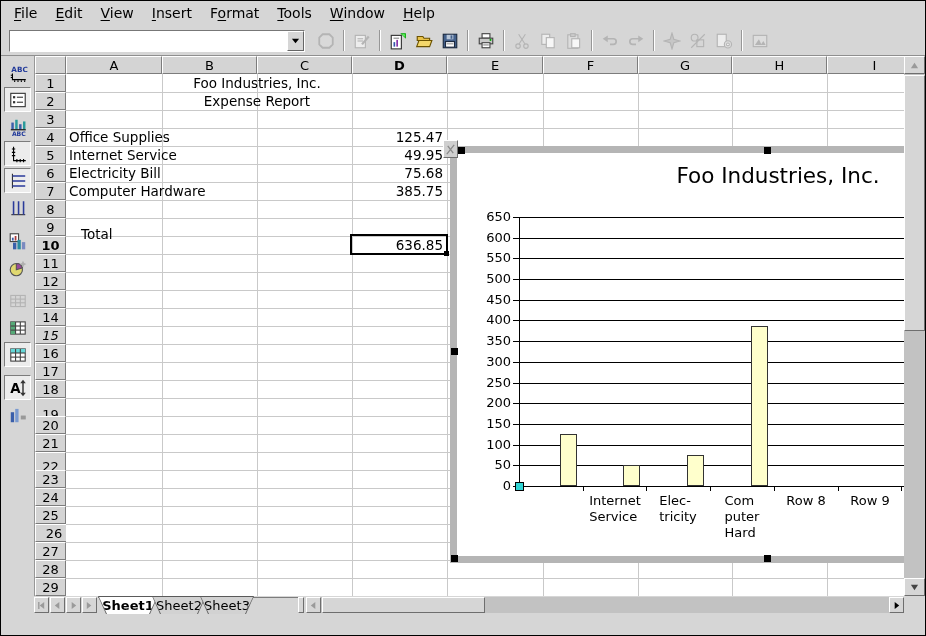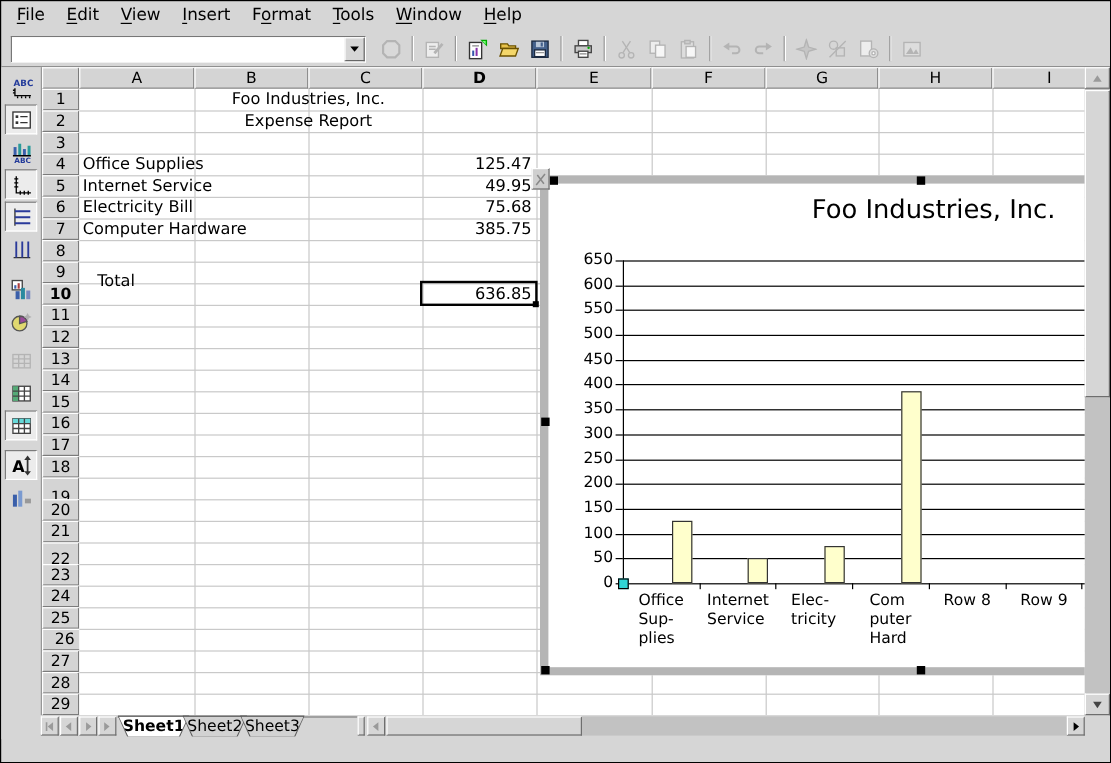--- a/index.html
+++ b/index.html
@@ -355,21 +355,21 @@
         <div class="header" style="left: 0px; top: 90px; width: 31px; height: 18px;">5</div>
         <div class="header" style="left: 0px; top: 108px; width: 31px; height: 18px;">6</div>
         <div class="header" style="left: 0px; top: 126px; width: 31px; height: 18px;">7</div>
         <div class="header" style="left: 0px; top: 144px; width: 31px; height: 18px;">8</div>
         <div class="header" style="left: 0px; top: 162px; width: 31px; height: 18px;">9</div>
         <div class="header sel" style="left: 0px; top: 180px; width: 31px; height: 18px;">10</div>
         <div class="header" style="left: 0px; top: 198px; width: 31px; height: 18px;">11</div>
         <div class="header" style="left: 0px; top: 216px; width: 31px; height: 18px;">12</div>
         <div class="header" style="left: 0px; top: 234px; width: 31px; height: 18px;">13</div>
         <div class="header" style="left: 0px; top: 252px; width: 31px; height: 18px; text-align: center;">14</div>
-        <div class="header" style="left: 0px; top: 270px; width: 31px; height: 18px;">15</div>
+        <div class="header" style="left: 0px; top: 270px; width: 31px; height: 18px; font-style: italic;">15</div>
         <div class="header" style="left: 0px; top: 288px; width: 31px; height: 18px;">16</div>
         <div class="header" style="left: 0px; top: 306px; width: 31px; height: 18px;">17</div>
         <div class="header" style="left: 0px; top: 324px; width: 31px; height: 18px;">18</div>
         <div class="header" style="left: 0px; top: 342px; width: 31px; height: 33px;">19</div>
         <div class="header" style="left: 0px; top: 360px; width: 31px; height: 18px;">20</div>
         <div class="header" style="left: 0px; top: 378px; width: 31px; height: 18px;">21</div>
         <div class="header" style="left: 0px; top: 396px; width: 31px; height: 29px;">22</div>
         <div class="header" style="left: 0px; top: 414px; width: 31px; height: 18px;">23</div>
         <div class="header" style="left: 0px; top: 432px; width: 31px; height: 18px;">24</div>
         <div class="header" style="left: 0px; top: 450px; width: 31px; height: 18px; text-align: center;">25</div>
@@ -487,27 +487,20 @@
         <div class="cline" style="left: 126px; top: 333px; width: 1px; height: 5px;"></div>
         <div class="cline" style="left: 189px; top: 333px; width: 1px; height: 5px;"></div>
         <div class="cline" style="left: 253px; top: 333px; width: 1px; height: 5px;"></div>
         <div class="cline" style="left: 317px; top: 333px; width: 1px; height: 5px;"></div>
         <div class="cline" style="left: 381px; top: 333px; width: 1px; height: 5px;"></div>
         <div class="cline" style="left: 444px; top: 333px; width: 1px; height: 5px;"></div>
         <div class="bar" style="left: 103px; top: 281px; width: 17px; height: 52px; background: rgb(255, 255, 204);"></div>
         <div class="bar" style="left: 166px; top: 312px; width: 17px; height: 21px; background: rgb(255, 255, 204);"></div>
         <div class="bar" style="left: 230px; top: 302px; width: 17px; height: 31px; background: rgb(255, 255, 204);"></div>
         <div class="bar" style="left: 294px; top: 173px; width: 17px; height: 160px; background: rgb(255, 255, 204);"></div>
-        <div class="xlab" style="left: 62px; top: 340px; width: 64px;">
-          <div>
-            <div>Office</div>
-            <div>Sup-</div>
-            <div>plies</div>
-          </div>
-        </div>
         <div class="xlab" style="left: 126px; top: 340px; width: 64px;">
           <div>
             <div>Internet</div>
             <div>Service</div>
           </div>
         </div>
         <div class="xlab" style="left: 189px; top: 340px; width: 64px;">
           <div>
             <div>Elec-</div>
             <div>tricity</div>

